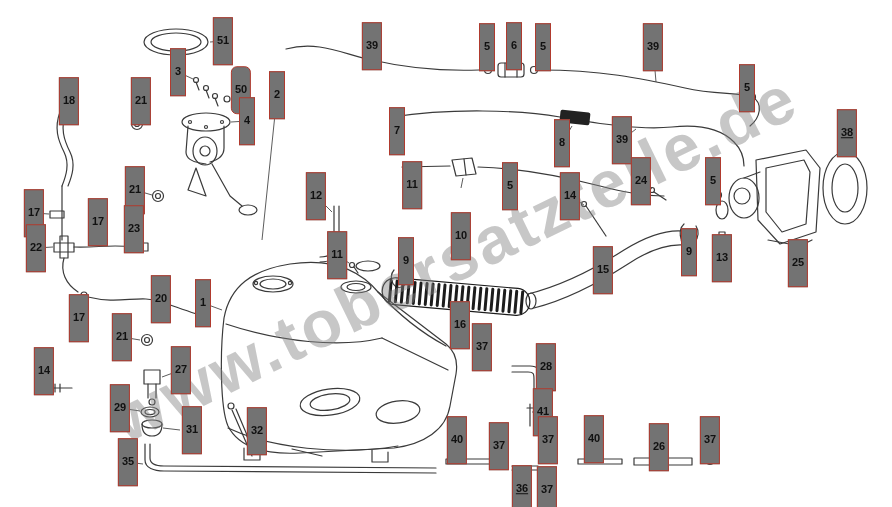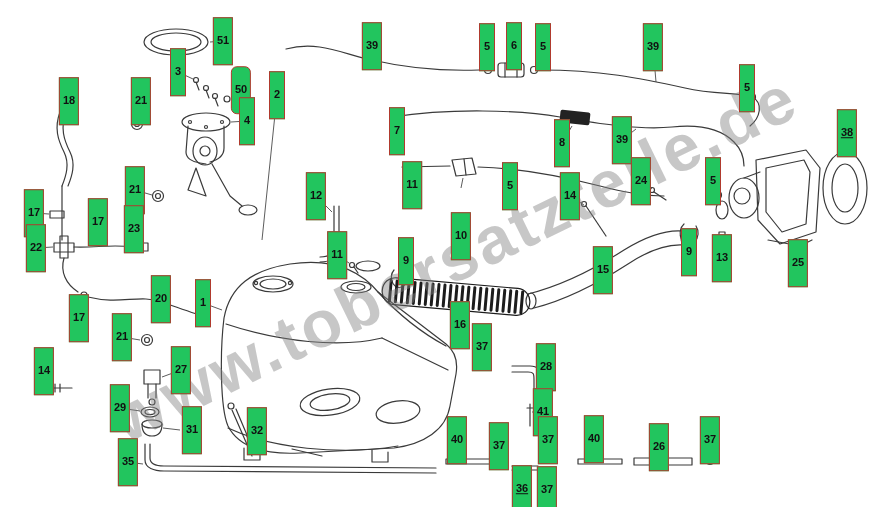--- a/index.html
+++ b/index.html
@@ -24,21 +24,21 @@
     color:rgba(130,130,130,0.45);
     white-space:nowrap;
     z-index:2;
     pointer-events:none;
     text-align:center;
   }
   #callout-layer{position:absolute;left:0;top:0;width:100%;height:100%;z-index:3;}
   .callout{
     position:absolute;
     transform:translate(-50%,-50%);
-    background:#22c55e;
+    background:#737373;
     border:1px solid #b03a2e;
     color:#111111;
     font-family:"Liberation Sans", sans-serif;
     font-weight:700;
     font-size:11px;
     line-height:1.05;
     padding:17px 3px;
     min-width:8px;
     text-align:center;
     cursor:pointer;

